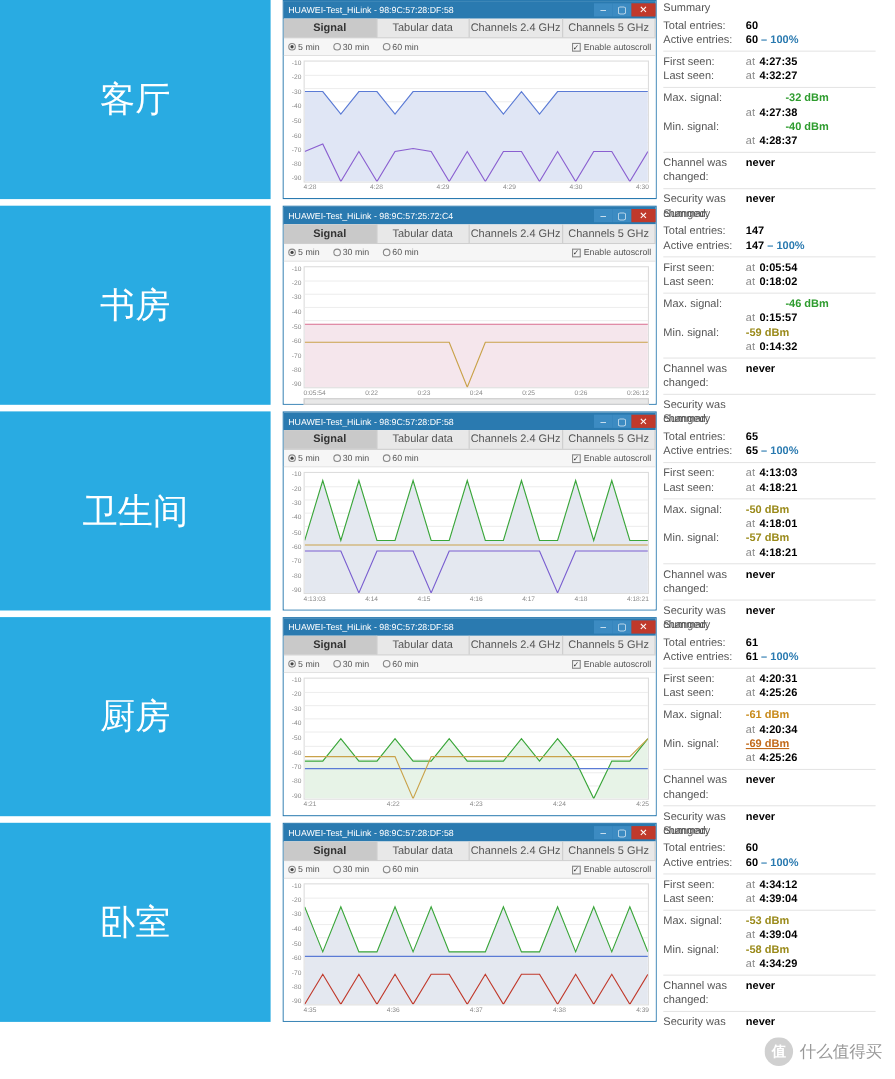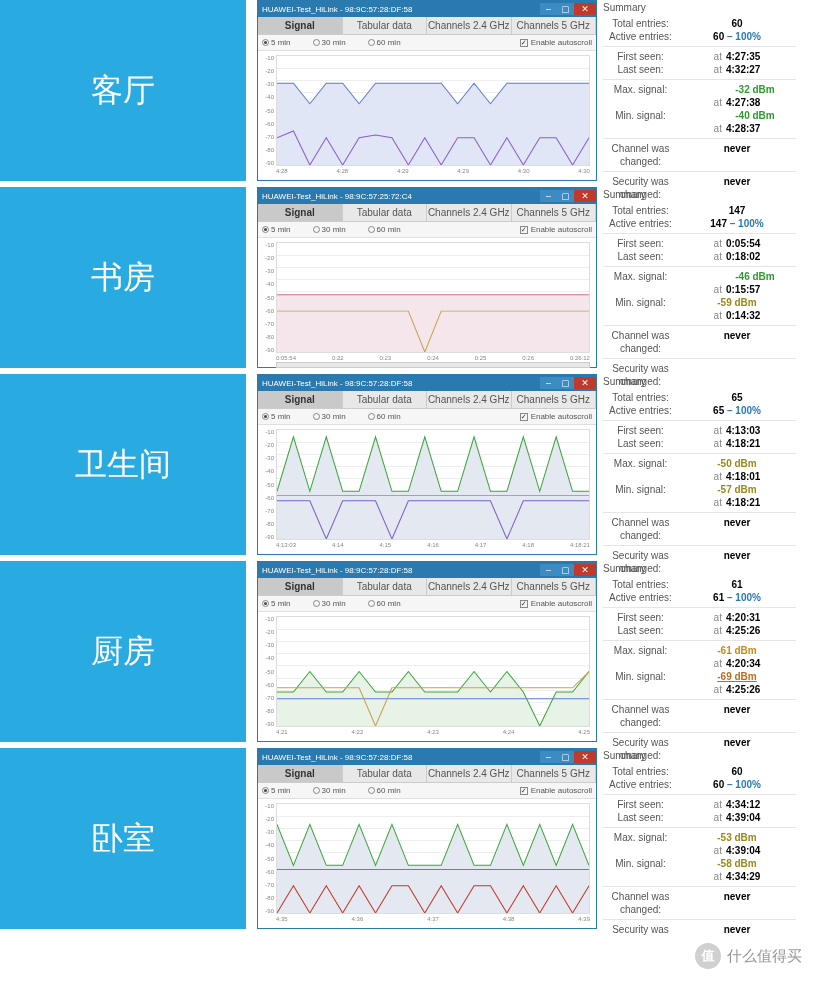--- a/index.html
+++ b/index.html
@@ -74,21 +74,21 @@
   .toolbar {
     height: 16px;
     display: flex;
     align-items: center;
     font-size: 8px;
     padding: 0 4px;
     color: #555;
     background:#f6f6f6;
     border-bottom:1px solid #e0e0e0;
   }
-  .radio-group { display:flex; gap:22px; flex:1;}
+  .radio-group { display:flex; gap:12px; flex:1;}
   .radio-item { display:flex; align-items:center; gap:2px;}
   .radio-dot { width:7px;height:7px;border:1px solid #888;border-radius:50%;display:inline-block;}
   .radio-dot.checked::after{content:"";display:block;width:3px;height:3px;background:#444;border-radius:50%;margin:1px;}
   .chk { width:8px;height:8px;border:1px solid #888;display:inline-flex;align-items:center;justify-content:center;margin-right:3px;font-size:7px;color:#333;}
   .chart-area {
     flex:1;
     position:relative;
     padding: 4px 6px 14px 18px;
     background:#fff;
   }
@@ -111,21 +111,21 @@
     background:#e8e8e8; border:1px solid #ccc;
   }
   
   .summary {
     width: 205px;
     padding: 2px 6px;
     font-size: 10px;
     color:#444;
   }
   .summary h4 { font-size:10px; font-weight:400; color:#555; margin-bottom:1px;}
-  .sgroup { border-bottom:1px solid #e5e5e5; padding:3px 0;text-align:center;}
+  .sgroup { border-bottom:1px solid #e5e5e5; padding:3px 0;}
   .sgroup:last-child{border-bottom:none;}
   .srow { display:flex; line-height:13px;}
   .slab { width:75px; color:#555;}
   .sval { flex:1; }
   .sval .at { color:#888; margin-right:4px;}
   .bold { font-weight:700; color:#000;}
   .pct { color:#2a7ab0; font-weight:700;}
   .sig-green { color:#2e9c2e; font-weight:700;margin-left:36px;}
   .sig-olive { color:#9a8a1a; font-weight:700;}
   .sig-orange { color:#c88a1a; font-weight:700;margin-top:44px;}

